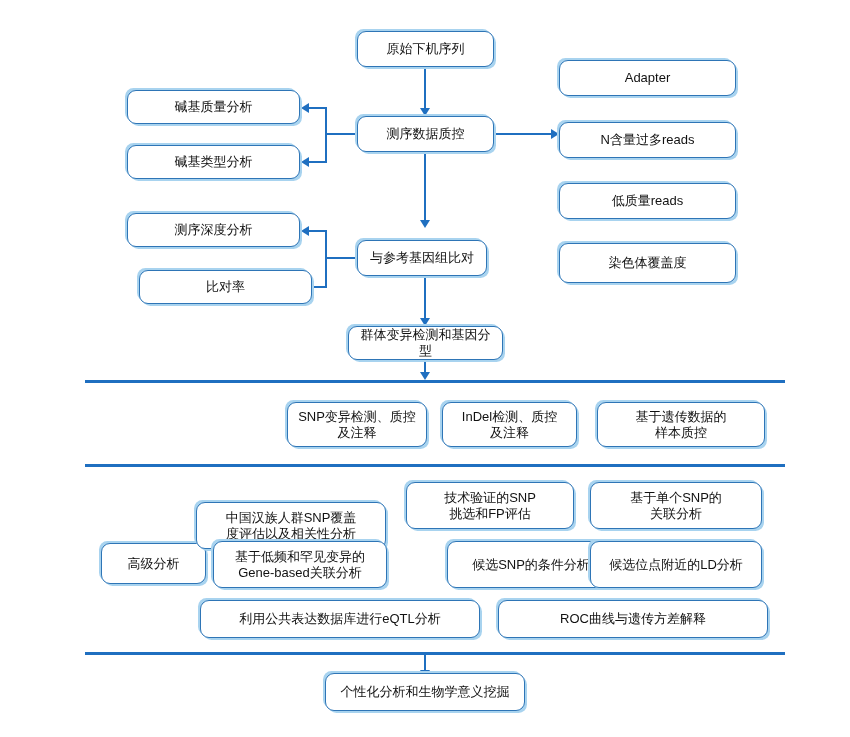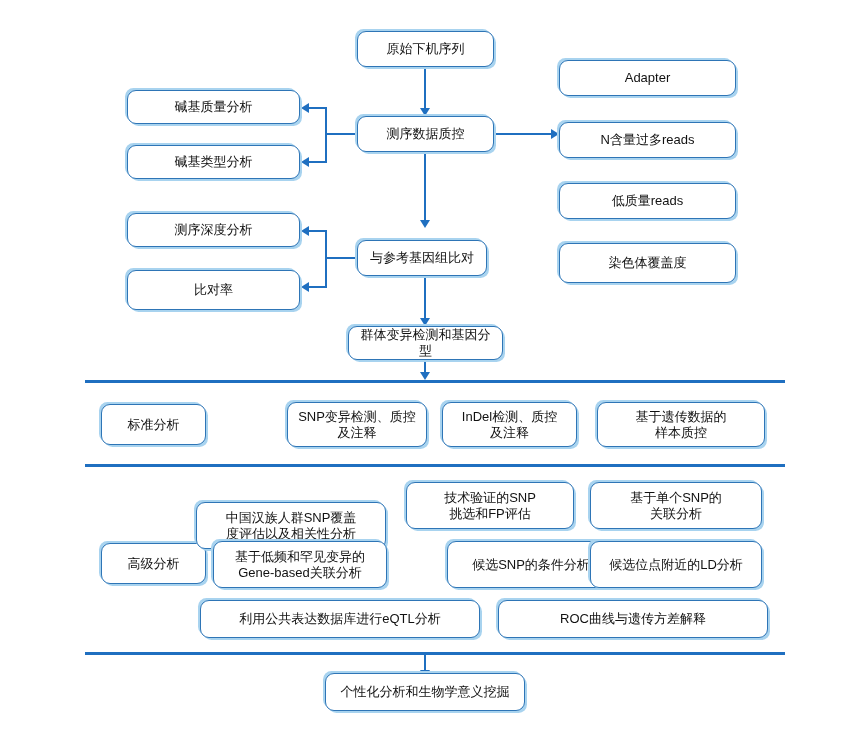--- a/index.html
+++ b/index.html
@@ -118,33 +118,32 @@
   <div class="node" style="left:357px; top:240px; width:130px; height:36px;">与参考基因组比对</div>
 
   <div class="ln h" style="left:325px; top:257px; width:34px;"></div>
   <div class="ln v" style="left:325px; top:230px; height:58px;"></div>
   <div class="ln h" style="left:308px; top:230px; width:19px;"></div>
   <div class="arrow left" style="left:301px; top:226px;"></div>
   <div class="ln h" style="left:308px; top:286px; width:19px;"></div>
   <div class="arrow left" style="left:301px; top:282px;"></div>
 
   <div class="node" style="left:127px; top:213px; width:173px; height:34px;">测序深度分析</div>
-  <div class="node" style="left:127px; top:270px; width:173px; height:40px;">比对率</div>
+  <div class="node" style="left:139px; top:270px; width:173px; height:34px;">比对率</div>
 
   <div class="ln v" style="left:424px; top:276px; height:46px;"></div>
   <div class="arrow down" style="left:420px; top:318px;"></div>
 
   <div class="node" style="left:348px; top:326px; width:155px; height:34px;">群体变异检测和基因分型</div>
 
   <div class="ln v" style="left:424px; top:360px; height:18px;"></div>
   <div class="arrow down" style="left:420px; top:372px;"></div>
 
   <div class="divider" style="left:85px; top:380px; width:700px;"></div>
 
-  <div class="node" style="left:101px; top:404px; width:105px; height:41px;">标准分析</div>
 
   <div class="node two-line" style="left:287px; top:402px; width:140px; height:45px;">SNP变异检测、质控
 及注释</div>
 
   <div class="node two-line" style="left:442px; top:402px; width:135px; height:45px;">InDel检测、质控
 及注释</div>
 
   <div class="node two-line" style="left:597px; top:402px; width:168px; height:45px;">基于遗传数据的
 样本质控</div>
 

